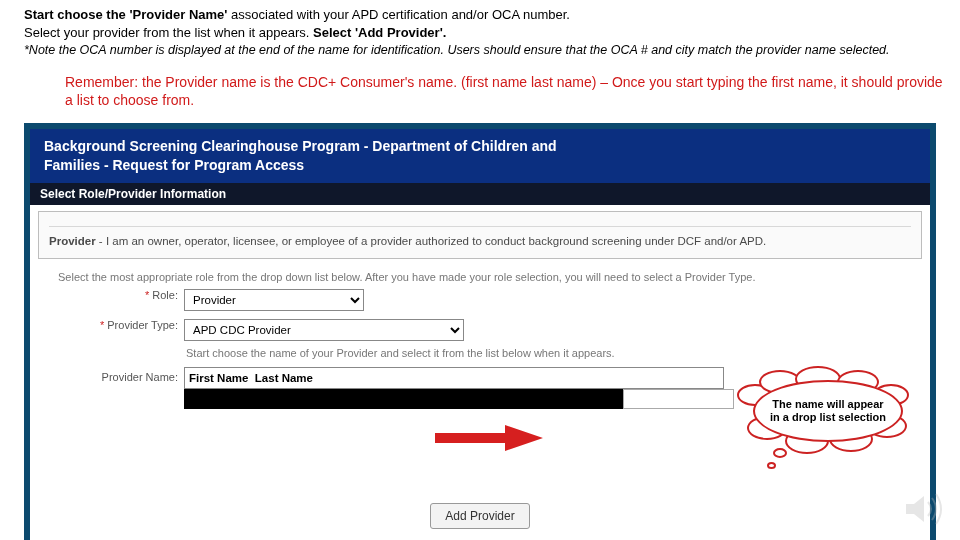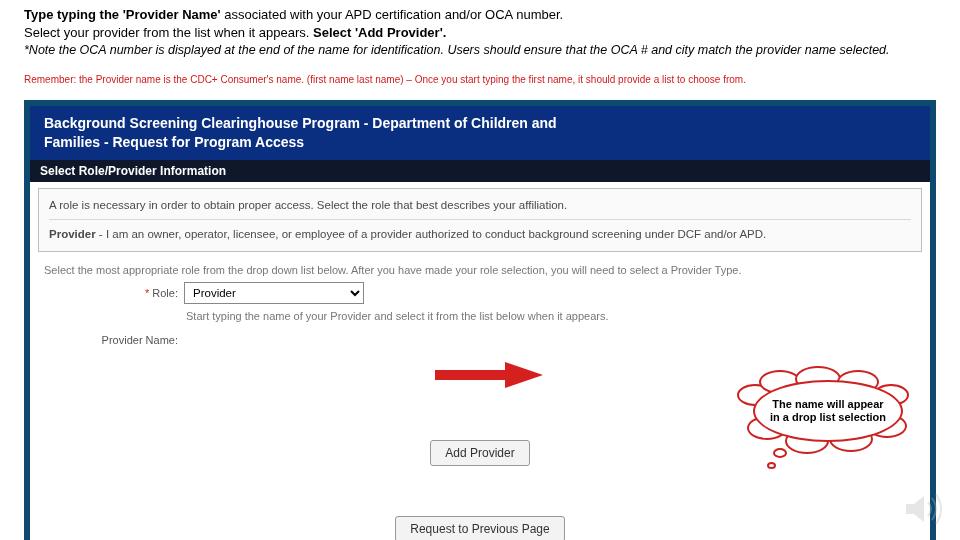--- a/index.html
+++ b/index.html
@@ -21,23 +21,24 @@
   .doc-instructions .bold { font-weight: 700; }
   .doc-note {
     padding: 2px 24px 0 24px;
     font-size: 12.5px;
     line-height: 1.25;
     color: #000;
     font-style: italic;
   }
   .doc-remember {
     padding: 14px 9px 6px 24px;
-    font-size: 10px;
+    font-size: 14px;
     line-height: 1.3;
     color: #d11a1a;
+    margin-left: 41px;
   }
   .panel {
     margin: 8px 24px 0 24px;
     border: 6px solid #0c4a6e;
     font-size: 11.5px;
     color: #4a4a4a;
     position: relative;
     background: #fff;
   }
   .panel-header {
@@ -73,28 +74,27 @@
     background: #fafafa;
     padding: 8px 10px;
     line-height: 1.45;
   }
   .info-box .sep {
     border-top: 1px solid #d8d8d8;
     margin: 6px 0;
   }
   .info-box .b { font-weight: 700; color: #4a4a4a; }
   .body-text {
-    padding: 6px 14px 2px 14px;
+    padding: 6px 14px 2px 28px;
     color: #777;
     font-family: Verdana, Arial, sans-serif;
     font-size: 11px;
   }
   .form-row {
     display: flex;
-    align-items: center;
     padding: 4px 14px;
     color: #555;
     font-family: Verdana, Arial, sans-serif;
     font-size: 11px;
   }
   .form-row .label {
     width: 140px;
     text-align: right;
     padding-right: 6px;
   }
@@ -204,55 +204,67 @@
     right: 16px;
     bottom: 14px;
     width: 40px; height: 34px;
     opacity: 0.35;
   }
 </style>
 </head>
 <body>
 
 <div class="doc-instructions">
-  <span class="bold">Type typing the 'Provider Name'</span><span> associated with your APD certification and/or OCA number.</span><br>
+  <span class="bold">Start choose the 'Provider Name'</span><span> associated with your APD certification and/or OCA number.</span><br>
   <span>Select your provider from the list when it appears. </span><span class="bold">Select 'Add Provider'.</span>
 </div>
 <div class="doc-note">*Note the OCA number is displayed at the end of the name for identification. Users should ensure that the OCA # and city match the provider name selected.</div>
 <div class="doc-remember">Remember: the Provider name is the CDC+ Consumer's name. (first name last name) – Once you start typing the first name, it should provide a list to choose from.</div>
 
 <div class="panel">
   <div class="panel-header">
     <div style="max-width:520px">Background Screening Clearinghouse Program - Department of Children and Families - Request for Program Access</div>
     <div class="panel-header-right"></div>
   </div>
   <div class="section-bar">Select Role/Provider Information</div>
 
   <div class="info-box">
-    <div>A role is necessary in order to obtain proper access. Select the role that best describes your affiliation.</div>
     <div class="sep"></div>
     <div>
       <span class="b">Provider</span><span> - I am an owner, operator, licensee, or employee of a provider authorized to conduct background screening under DCF and/or APD.</span>
     </div>
   </div>
 
   <div class="body-text">Select the most appropriate role from the drop down list below. After you have made your role selection, you will need to select a Provider Type.</div>
 
   <div class="form-row">
     <div class="label"><span class="req">* </span><span>Role:</span></div>
     <select style="width:180px">
       <option>Provider</option>
     </select>
   </div>
 
-
-  <div class="hint-row">Start typing the name of your Provider and select it from the list below when it appears.</div>
+  <div class="form-row">
+    <div class="label"><span class="req">* </span><span>Provider Type:</span></div>
+    <select style="width:280px">
+      <option>APD CDC Provider</option>
+    </select>
+  </div>
+
+  <div class="hint-row">Start choose the name of your Provider and select it from the list below when it appears.</div>
 
   <div class="form-row" style="align-items:flex-start">
     <div class="label" style="padding-top:4px"><span>Provider Name:</span></div>
+    <div>
+      <input type="text" class="provider-name-input" value="First Name  Last Name" style="">
+      <div style="display:flex">
+        <div class="dropdown-black" style="margin-left:0"></div>
+        <div class="dropdown-extension"></div>
+      </div>
+    </div>
   </div>
 
   <div class="buttons-row">
     <div class="arrow">
       <svg width="110" height="30" viewBox="0 0 110 30">
         <polygon points="0,10 70,10 70,2 108,15 70,28 70,20 0,20" fill="#d61f1f"></polygon>
       </svg>
     </div>
     <button class="ui-btn">Add Provider</button>
     <button class="ui-btn">Request to Previous Page</button>

